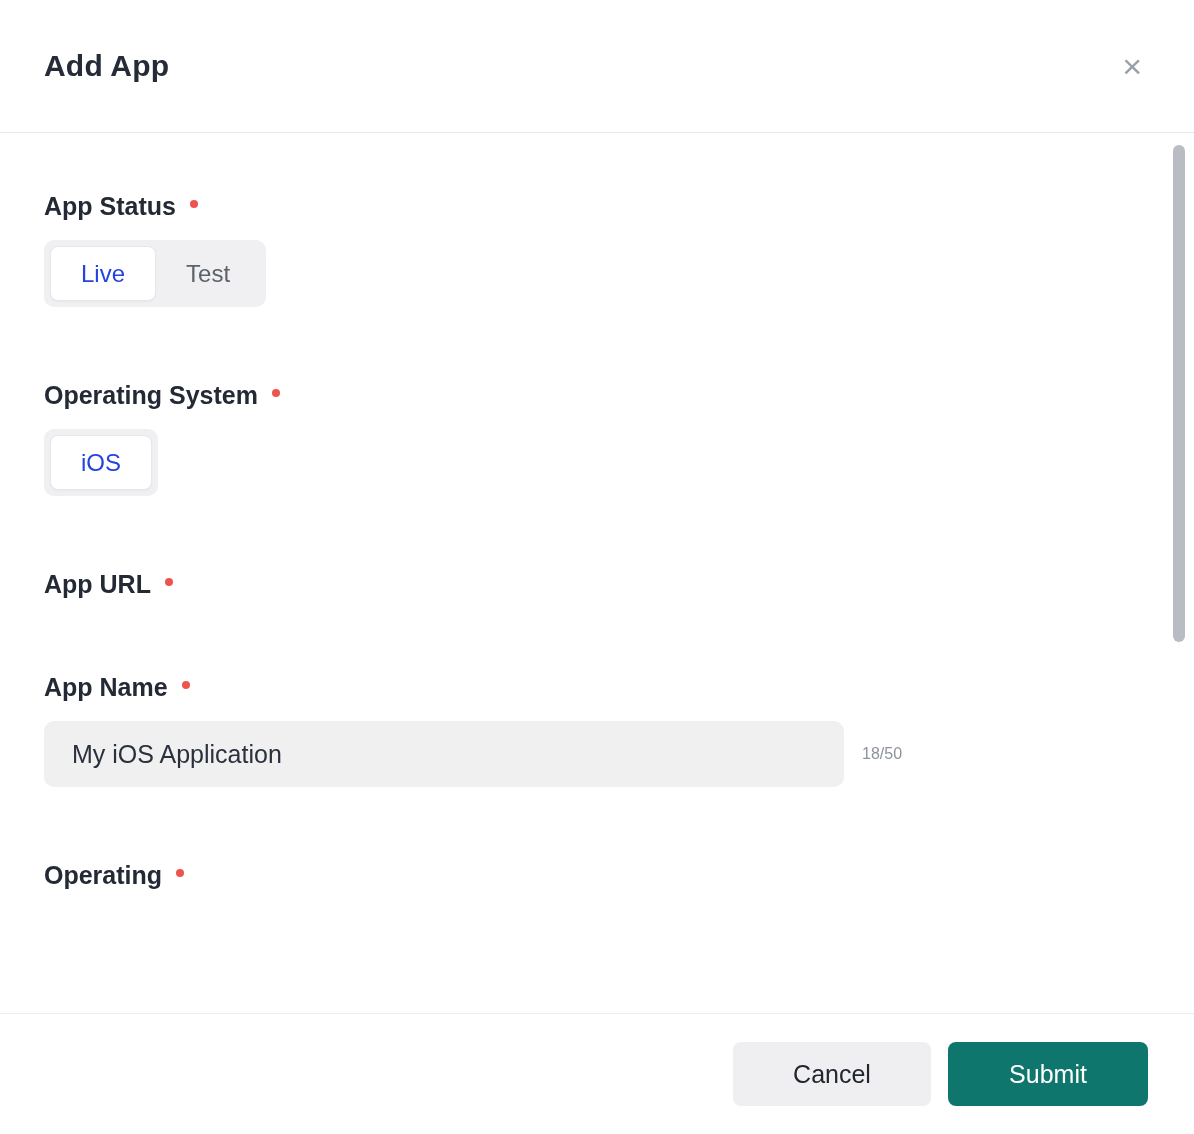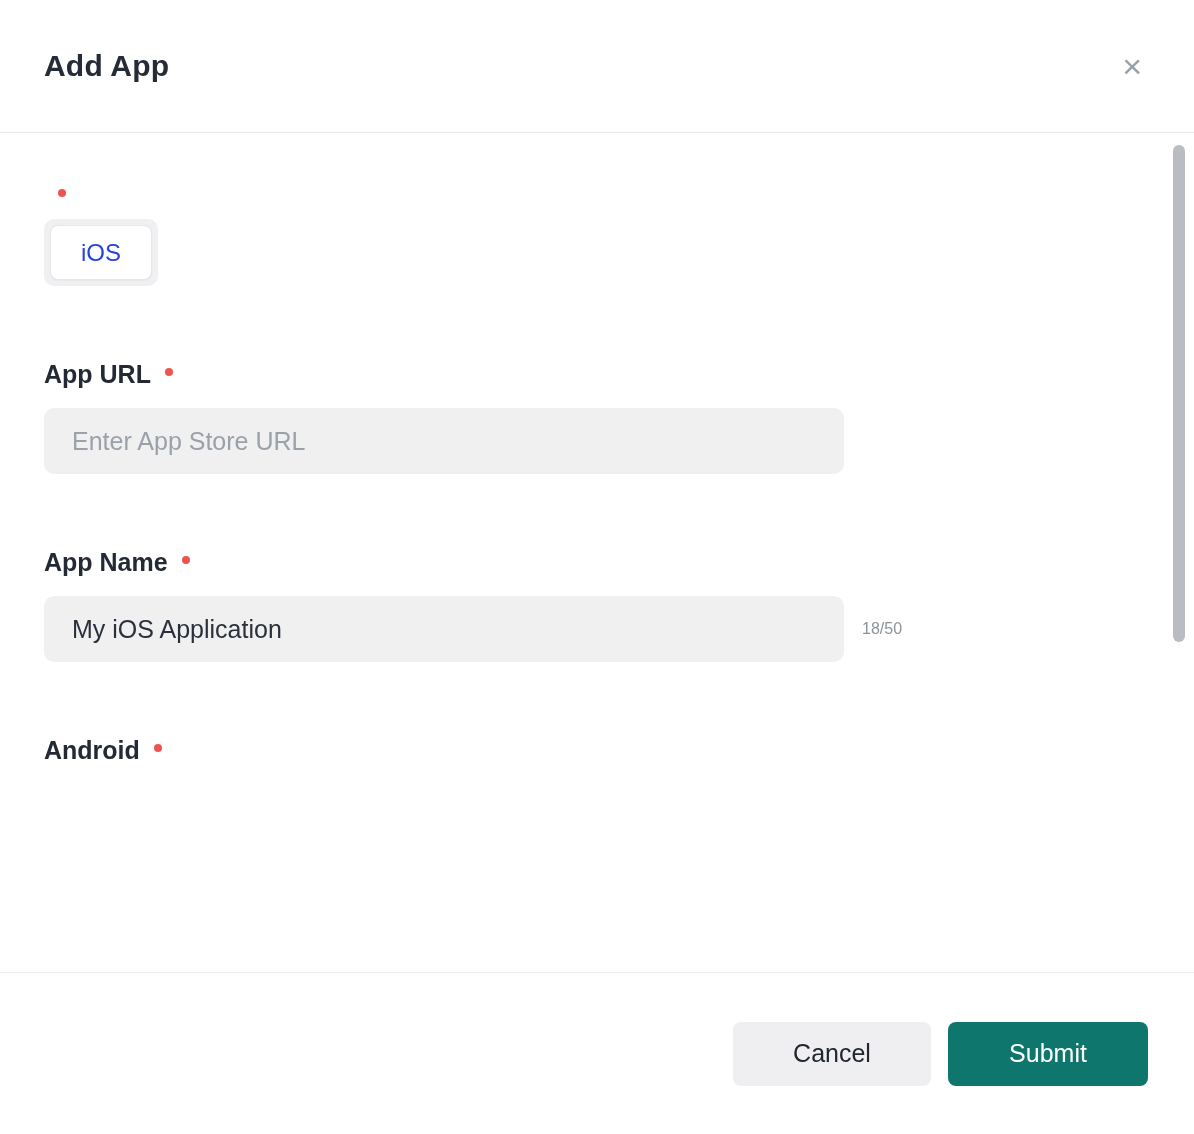--- a/index.html
+++ b/index.html
@@ -117,21 +117,21 @@
   .char-counter {
     font-size: 16px;
     color: #8d939b;
     white-space: nowrap;
   }
 
   
   .modal-footer {
     position: absolute;
     left: 0; right: 0; bottom: 0;
-    height: 162px;
+    height: 121px;
     background: #fff;
     border-top: 1px solid #ececee;
     display: flex;
     align-items: center;
     justify-content: flex-end;
     padding-right: 46px;
     gap: 17px;
   }
   .btn {
     height: 64px;
@@ -174,52 +174,62 @@
 
   <div class="modal-header">
     <h1 class="modal-title">Add App</h1>
     <button class="close-btn">
       <span>×</span>
     </button>
   </div>
 
   <div class="modal-body">
 
-
-    <div class="field-group">
-      <div class="field-label">
+    <div class="field-group">
+      <div class="field-label">
+        <span>App Status</span>
+        <span class="required-dot"></span>
+      </div>
+      <div class="segmented">
+        <button class="segment selected">Live</button>
+        <button class="segment">Test</button>
+      </div>
+    </div>
+
+    <div class="field-group">
+      <div class="field-label">
+        <span>Operating System</span>
         <span class="required-dot"></span>
       </div>
       <div class="segmented">
         <button class="segment selected">iOS</button>
       </div>
     </div>
 
     <div class="field-group">
       <div class="field-label">
         <span>App URL</span>
         <span class="required-dot"></span>
       </div>
-      <input class="text-input" type="text" placeholder="Enter App Store URL" style="">
     </div>
 
     <div class="field-group">
       <div class="field-label">
         <span>App Name</span>
         <span class="required-dot"></span>
       </div>
       <div class="input-row">
         <input class="text-input" type="text" value="My iOS Application" style="">
         <span class="char-counter">18/50</span>
       </div>
     </div>
 
     <div class="field-group">
       <div class="field-label">
-        <span>Android</span>
+        <span>Operating</span>
         <span class="required-dot"></span>
       </div>
     </div>
 
   </div>
 
   <div class="modal-footer">
     <button class="btn btn-cancel">Cancel</button>
     <button class="btn btn-submit">Submit</button>
   </div>

